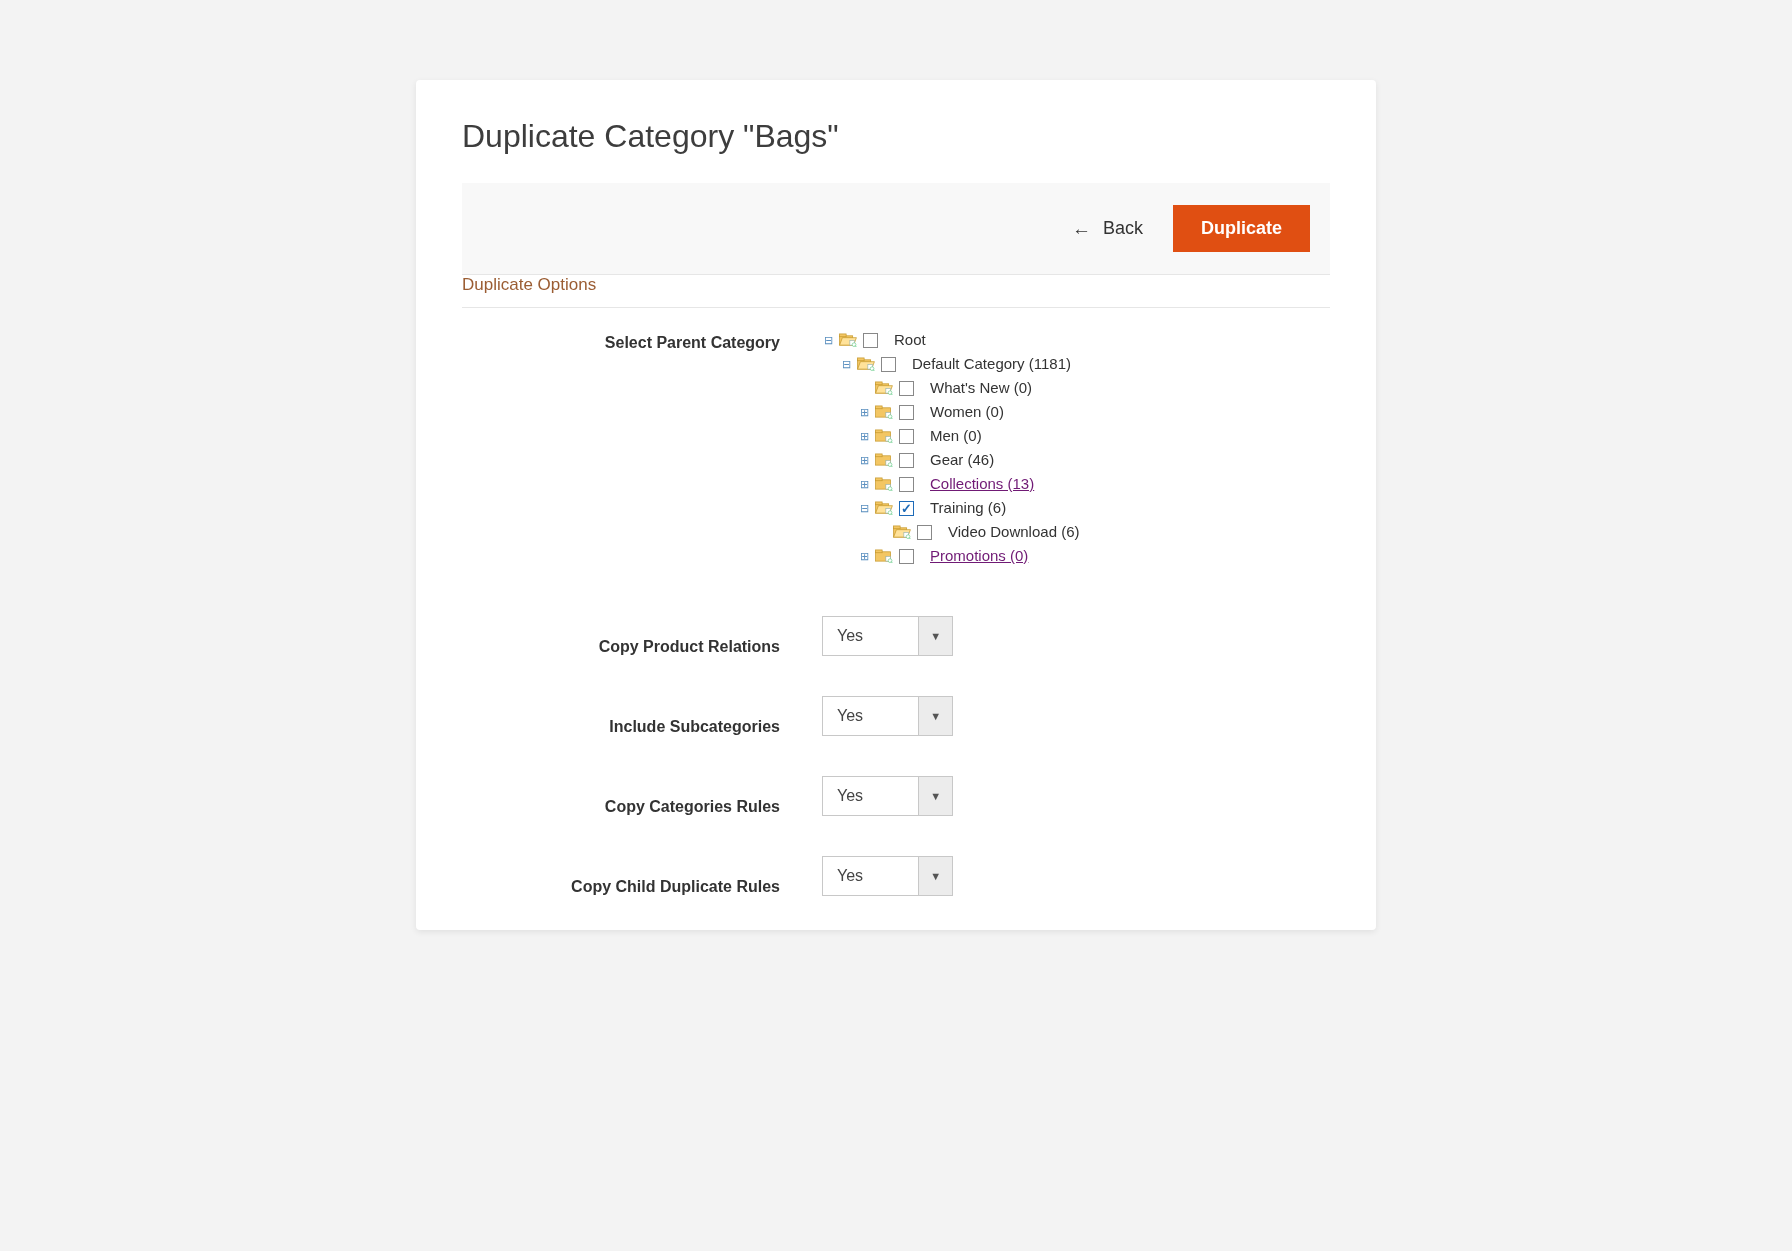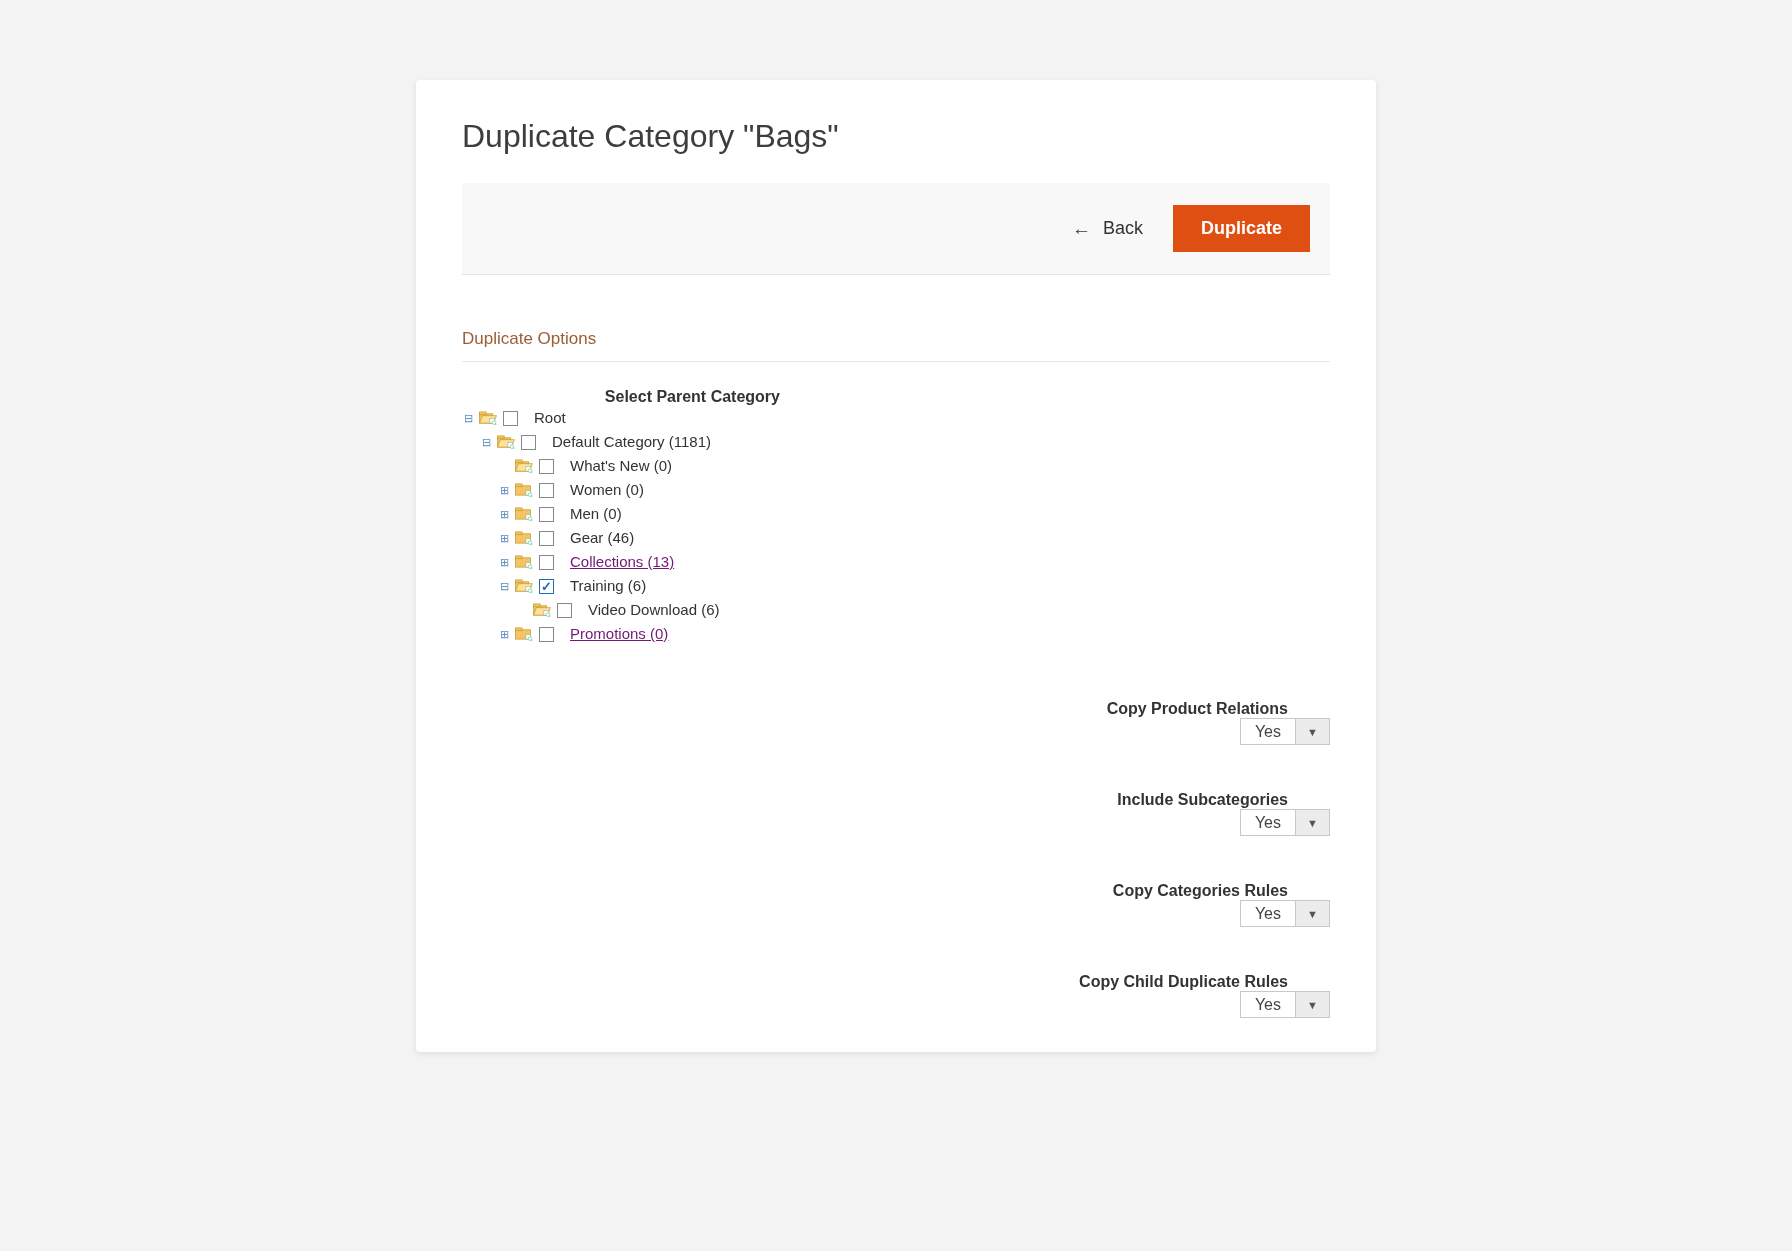--- a/index.html
+++ b/index.html
@@ -52,30 +52,28 @@
     color: #fff;
     border: none;
     font-weight: 600;
     font-size: 18px;
     padding: 13px 28px;
     cursor: pointer;
   }
   .section-title {
     color: #9b5d33;
     font-size: 17px;
-    margin-top: 54px;
     padding-bottom: 12px;
     border-bottom: 1px solid #e6e6e6;
     margin-bottom: 20px;
   }
   .row {
     display: flex;
     align-items: flex-start;
     margin-bottom: 48px;
-    flex-direction: column;
   }
   .row.compact { margin-bottom: 40px; align-items: flex-end; }
   .label-col {
     width: 360px;
     text-align: right;
     padding-right: 42px;
     padding-top: 6px;
     font-weight: 700;
     font-size: 16px;
     color: #333;
@@ -133,21 +131,22 @@
     line-height: 1;
     font-weight: 700;
   }
   .node-label { margin-left: 12px; }
   .node-label.disabled { color: #701a75; text-decoration: underline; }
 
   
   .select-wrap {
     display: inline-flex;
     border: 1px solid #c8c8c8;
-    height: 27px;
+    height: 40px;
+    gap: 41px;
   }
   .select-value {
     padding: 0 14px;
     display: flex;
     align-items: center;
     font-size: 16px;
     color: #444;
     background: #fff;
     cursor: pointer;
   }

